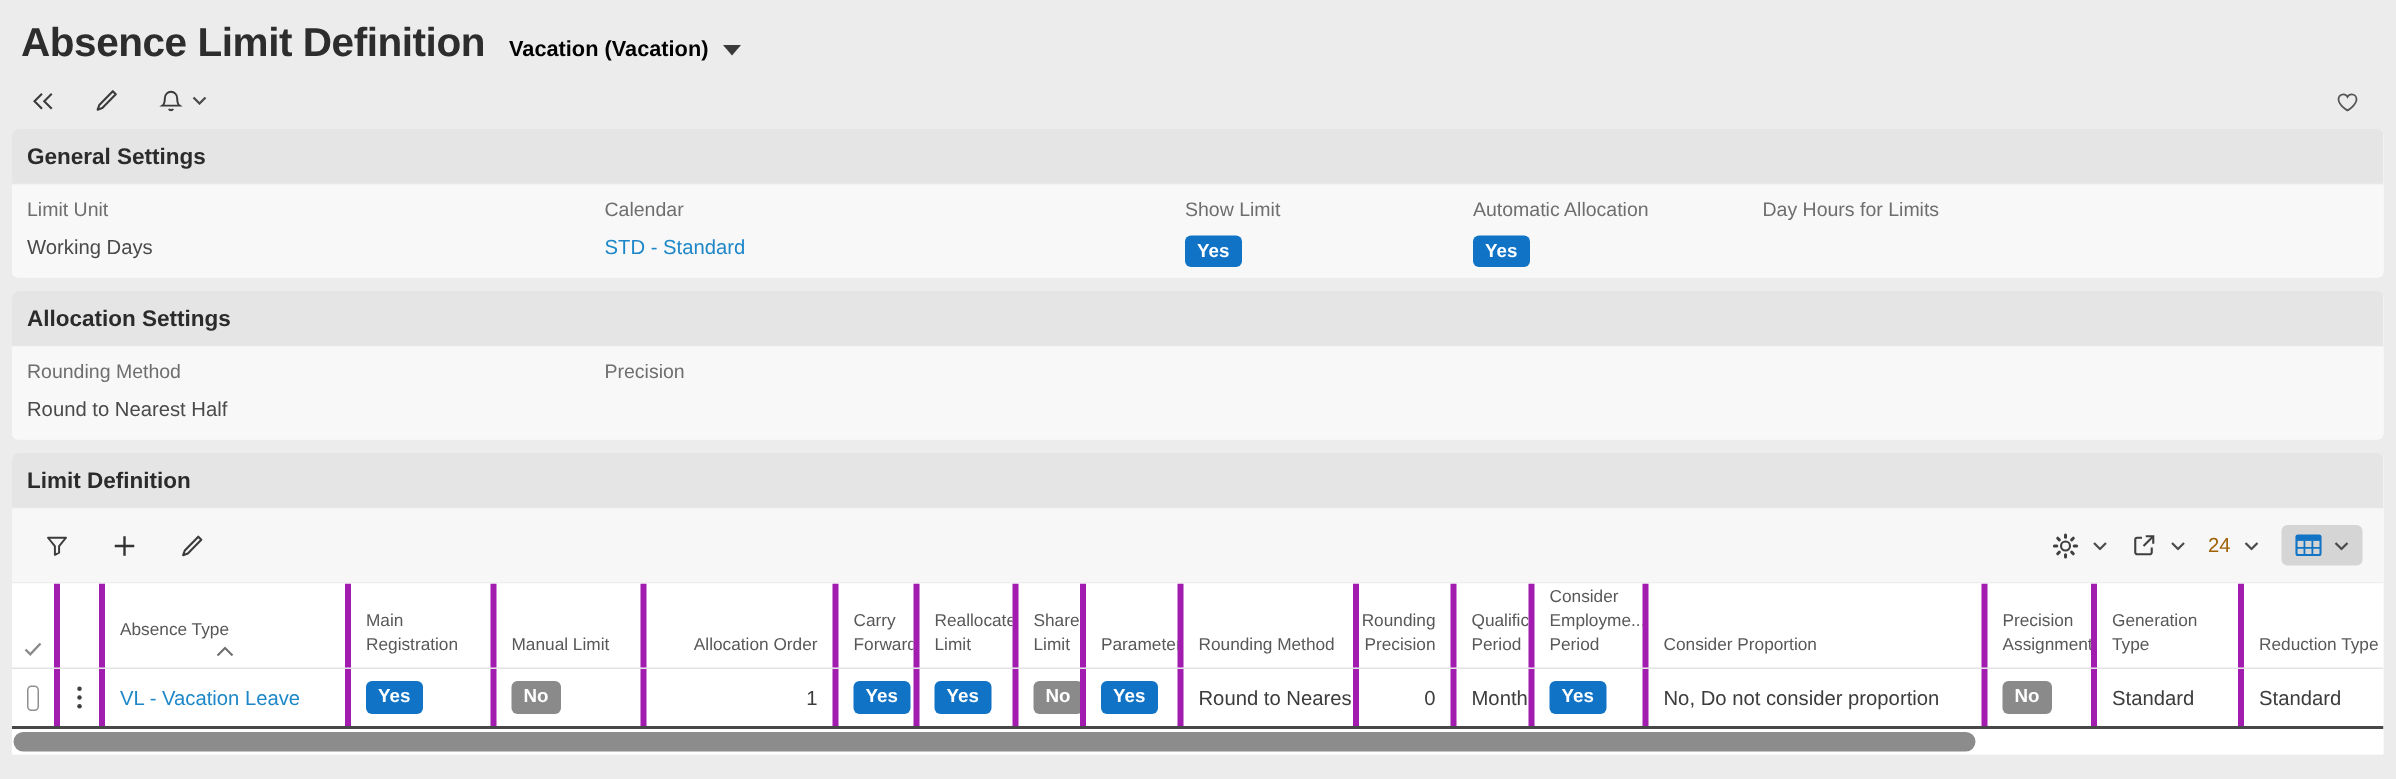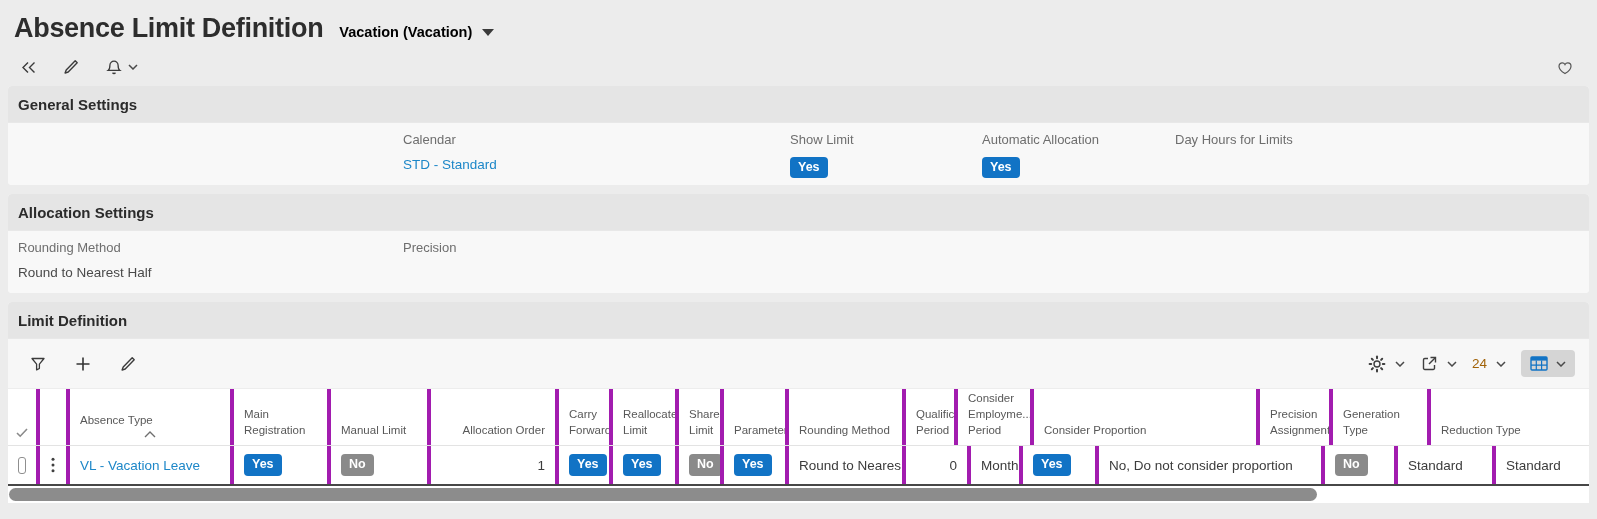--- a/index.html
+++ b/index.html
@@ -114,20 +114,24 @@
       <svg width="16" height="15" viewBox="0 0 16 15" fill="none" stroke="#555" stroke-width="1.2">
           <path d="M8 13.6S2 10.1 2 6.2C2 4.2 3.6 2.9 5.2 2.9 6.4 2.9 7.5 3.6 8 4.6 8.5 3.6 9.6 2.9 10.8 2.9 12.4 2.9 14 4.2 14 6.2c0 3.9-6 7.4-6 7.4z"></path>
         </svg>
     </span>
   </button>
 </div>
 
 <section class="card">
   <div class="card-title">General Settings</div>
   <div class="card-body">
+    <div class="field f-pos-0">
+      <div class="label">Limit Unit</div>
+      <div class="value">Working Days</div>
+    </div>
     <div class="field f-pos-1">
       <div class="label">Calendar</div>
       <div class="value"><a class="link">STD - Standard</a></div>
     </div>
     <div class="field f-pos-2">
       <div class="label">Show Limit</div>
       <div class="value"><span class="badge yes">Yes</span></div>
     </div>
     <div class="field f-pos-3">
       <div class="label">Automatic Allocation</div>
@@ -270,20 +274,21 @@
         </div>
       </div>
       <div class="cell c3">Main Registration</div>
       <div class="cell c4">Manual Limit</div>
       <div class="cell c5 ra">Allocation Order</div>
       <div class="cell c6">Carry Forward</div>
       <div class="cell c7">Reallocated Limit</div>
       <div class="cell c8">Share Limit</div>
       <div class="cell c9">Parameters</div>
       <div class="cell c10">Rounding Method</div>
+      <div class="cell c11 ra">Rounding Precision</div>
       <div class="cell c12">Qualific... Period</div>
       <div class="cell c13">Consider Employme... Period</div>
       <div class="cell c14">Consider Proportion</div>
       <div class="cell c15">Precision Assignment</div>
       <div class="cell c16">Generation Type</div>
       <div class="cell c17">Reduction Type</div>
     </div>
 
     <div class="tr td-row">
       <div class="cell c0">

